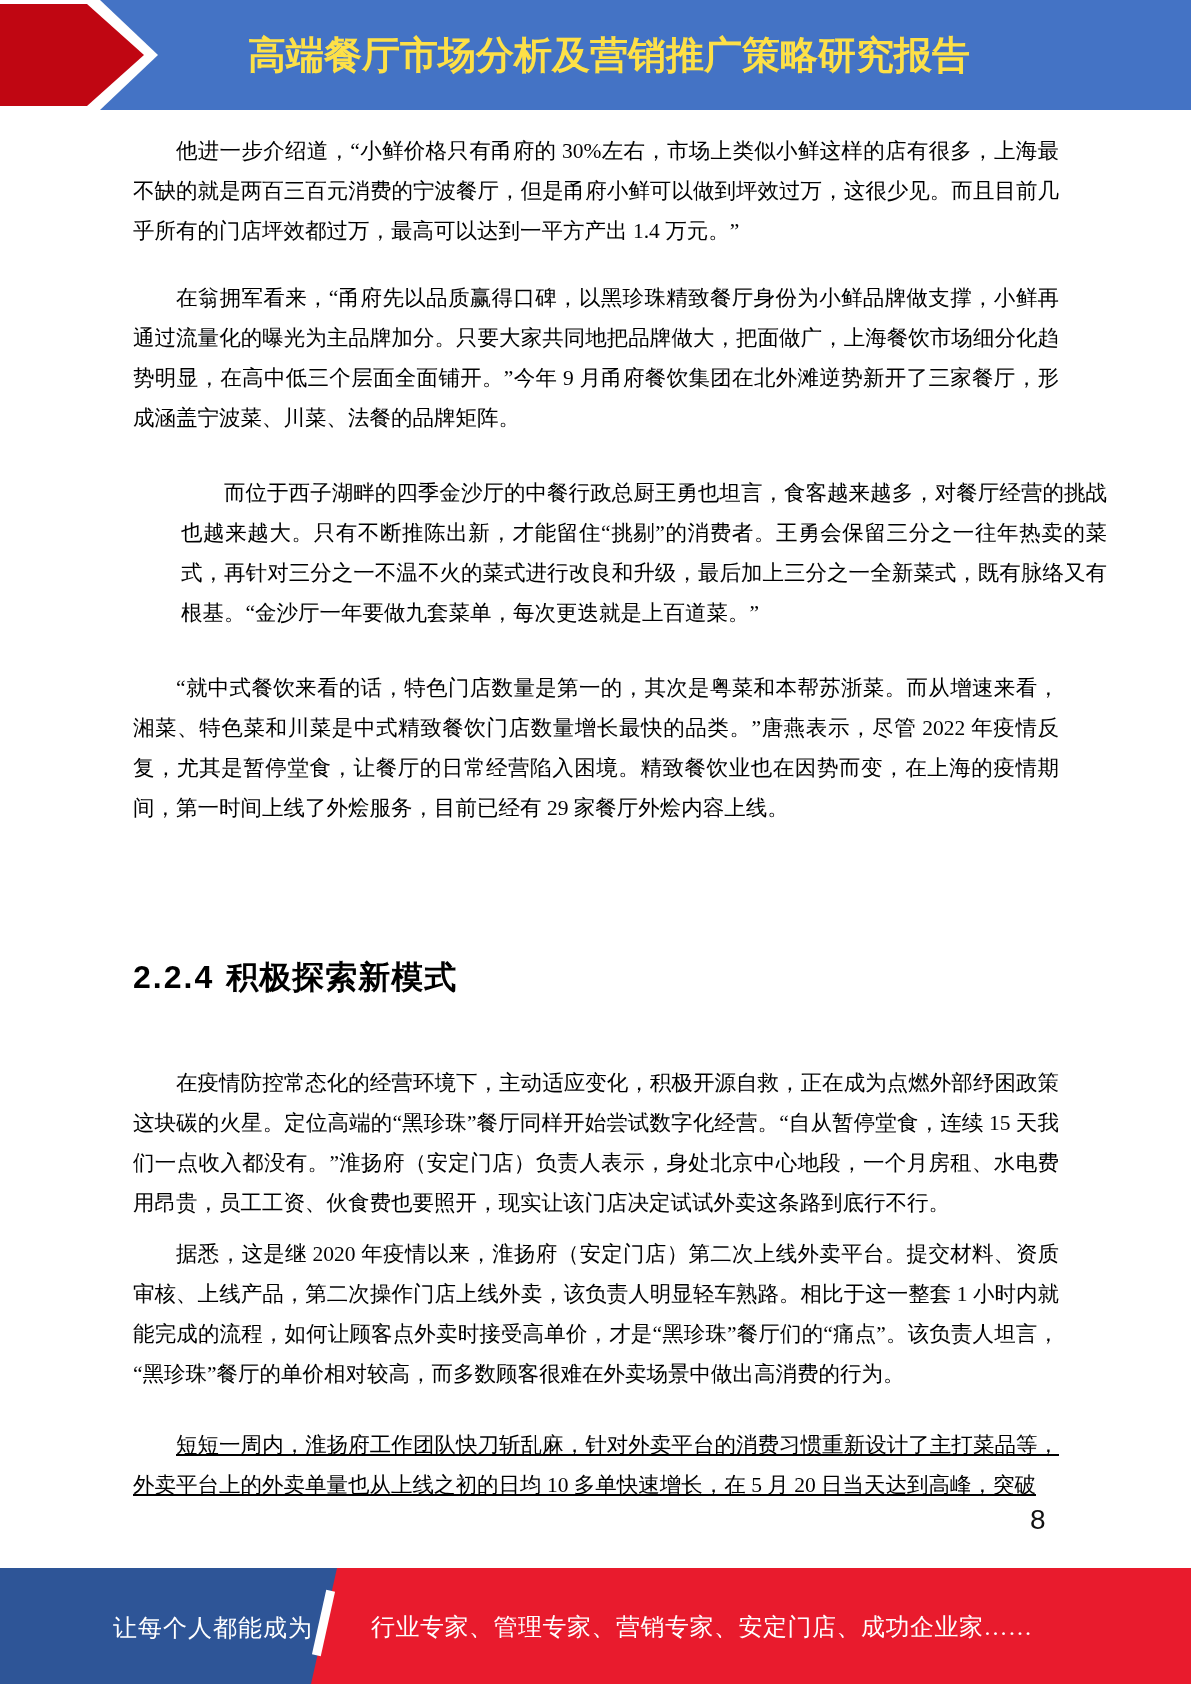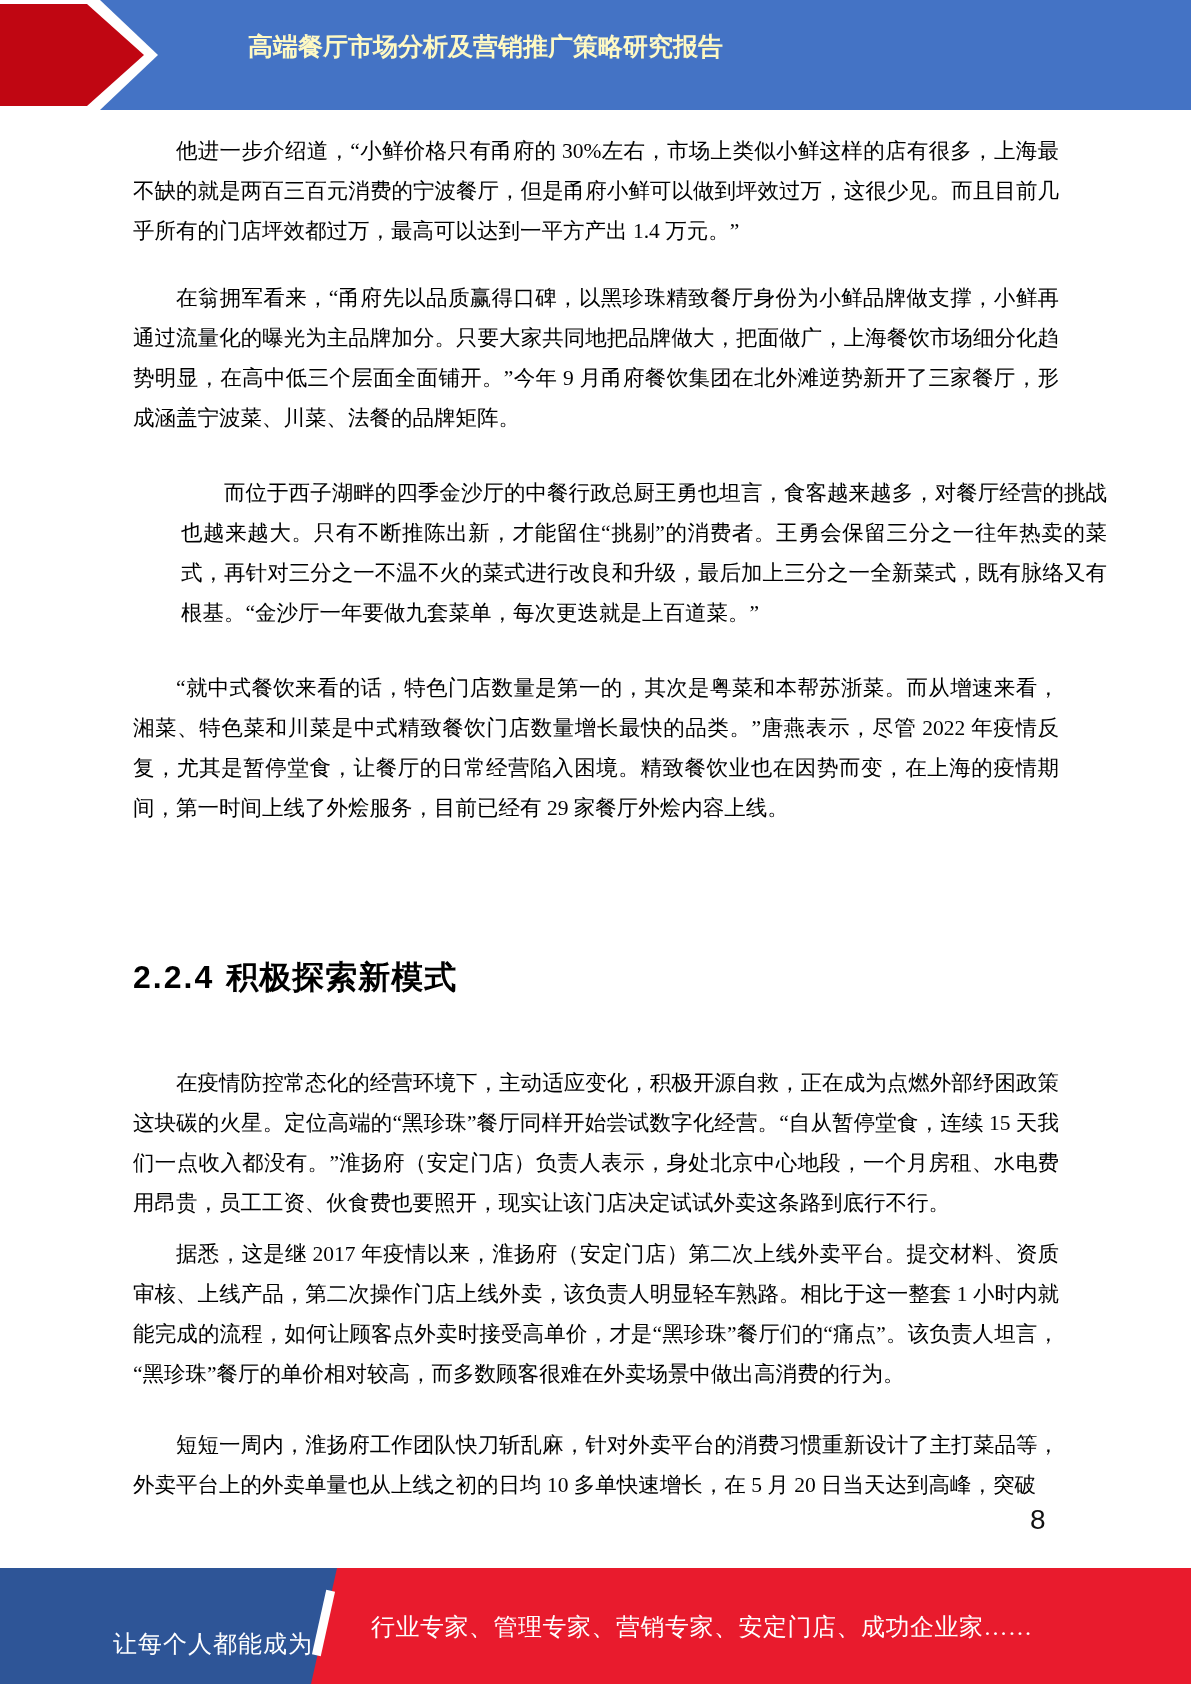--- a/index.html
+++ b/index.html
@@ -27,23 +27,23 @@
     position: absolute;
     top: 0; left: 0;
     width: 175px;
     height: 110px;
   }
   .header-title {
     position: absolute;
     top: 30px;
     left: 248px;
     width: 700px;
-    color: #fef9c3;
+    color: #fde047;
     font-family: "Liberation Sans", "DejaVu Sans", sans-serif;
-    font-size: 25px;
+    font-size: 38px;
     font-weight: 700;
     letter-spacing: 0px;
     white-space: nowrap;
     text-align: left;
   }
 
   
   .para {
     position: absolute;
     left: 133px;
@@ -55,21 +55,21 @@
     text-align-last: left;
     text-indent: 43px;
     font-family: "Liberation Serif", "DejaVu Serif", serif;
   }
   .p1 { top: 131px; }
   .p2 { top: 278px; }
   .p3 { top: 473px; margin-left: 48px; }
   .p4 { top: 668px; }
   .p5 { top: 1063px; }
   .p6 { top: 1234px; }
-  .p7 { top: 1425px; }
+  .p7 { top: 1425px; text-decoration: underline; }
 
   .section-heading {
     position: absolute;
     left: 133px;
     top: 956px;
     font-family: "Liberation Sans", "DejaVu Sans", sans-serif;
     font-size: 32px;
     font-weight: 700;
     color: #000000;
     letter-spacing: 1px;
@@ -112,21 +112,20 @@
     transform: rotate(12.5deg);
   }
   .footer-left {
     position: absolute;
     left: 113px;
     top: 44px;
     color: #ffffff;
     font-size: 24px;
     letter-spacing: 1px;
     font-family: "Liberation Serif", "DejaVu Serif", serif;
-    margin-top: 16px;
   }
   .footer-right {
     position: absolute;
     left: 371px;
     top: 43px;
     color: #ffffff;
     font-size: 24px;
     letter-spacing: 0.5px;
     font-family: "Liberation Serif", "DejaVu Serif", serif;
     white-space: nowrap;
@@ -148,21 +147,21 @@
   <p class="para p1">他进一步介绍道，“小鲜价格只有甬府的 30%左右，市场上类似小鲜这样的店有很多，上海最不缺的就是两百三百元消费的宁波餐厅，但是甬府小鲜可以做到坪效过万，这很少见。而且目前几乎所有的门店坪效都过万，最高可以达到一平方产出 1.4 万元。”</p>
   <p class="para p2">在翁拥军看来，“甬府先以品质赢得口碑，以黑珍珠精致餐厅身份为小鲜品牌做支撑，小鲜再通过流量化的曝光为主品牌加分。只要大家共同地把品牌做大，把面做广，上海餐饮市场细分化趋势明显，在高中低三个层面全面铺开。”今年 9 月甬府餐饮集团在北外滩逆势新开了三家餐厅，形成涵盖宁波菜、川菜、法餐的品牌矩阵。</p>
   <p class="para p3">而位于西子湖畔的四季金沙厅的中餐行政总厨王勇也坦言，食客越来越多，对餐厅经营的挑战也越来越大。只有不断推陈出新，才能留住“挑剔”的消费者。王勇会保留三分之一往年热卖的菜式，再针对三分之一不温不火的菜式进行改良和升级，最后加上三分之一全新菜式，既有脉络又有根基。“金沙厅一年要做九套菜单，每次更迭就是上百道菜。”</p>
   <p class="para p4">“就中式餐饮来看的话，特色门店数量是第一的，其次是粤菜和本帮苏浙菜。而从增速来看，湘菜、特色菜和川菜是中式精致餐饮门店数量增长最快的品类。”唐燕表示，尽管 2022 年疫情反复，尤其是暂停堂食，让餐厅的日常经营陷入困境。精致餐饮业也在因势而变，在上海的疫情期间，第一时间上线了外烩服务，目前已经有 29 家餐厅外烩内容上线。</p>
 
   <h2 class="section-heading">
     <span class="num">2.2.4</span><span>积极探索新模式</span>
   </h2>
 
   <p class="para p5">在疫情防控常态化的经营环境下，主动适应变化，积极开源自救，正在成为点燃外部纾困政策这块碳的火星。定位高端的“黑珍珠”餐厅同样开始尝试数字化经营。“自从暂停堂食，连续 15 天我们一点收入都没有。”淮扬府（安定门店）负责人表示，身处北京中心地段，一个月房租、水电费用昂贵，员工工资、伙食费也要照开，现实让该门店决定试试外卖这条路到底行不行。</p>
-  <p class="para p6">据悉，这是继 2017 年疫情以来，淮扬府（安定门店）第二次上线外卖平台。提交材料、资质审核、上线产品，第二次操作门店上线外卖，该负责人明显轻车熟路。相比于这一整套 1 小时内就能完成的流程，如何让顾客点外卖时接受高单价，才是“黑珍珠”餐厅们的“痛点”。该负责人坦言，“黑珍珠”餐厅的单价相对较高，而多数顾客很难在外卖场景中做出高消费的行为。</p>
+  <p class="para p6">据悉，这是继 2020 年疫情以来，淮扬府（安定门店）第二次上线外卖平台。提交材料、资质审核、上线产品，第二次操作门店上线外卖，该负责人明显轻车熟路。相比于这一整套 1 小时内就能完成的流程，如何让顾客点外卖时接受高单价，才是“黑珍珠”餐厅们的“痛点”。该负责人坦言，“黑珍珠”餐厅的单价相对较高，而多数顾客很难在外卖场景中做出高消费的行为。</p>
   <p class="para p7">短短一周内，淮扬府工作团队快刀斩乱麻，针对外卖平台的消费习惯重新设计了主打菜品等，外卖平台上的外卖单量也从上线之初的日均 10 多单快速增长，在 5 月 20 日当天达到高峰，突破</p>
 
   <div class="page-number">8</div>
 
   <div class="footer">
     <div class="footer-blue"></div>
     <div class="footer-slash"></div>
     <div class="footer-left">让每个人都能成为</div>
     <div class="footer-right">行业专家、管理专家、营销专家、安定门店、成功企业家……</div>
   </div>

